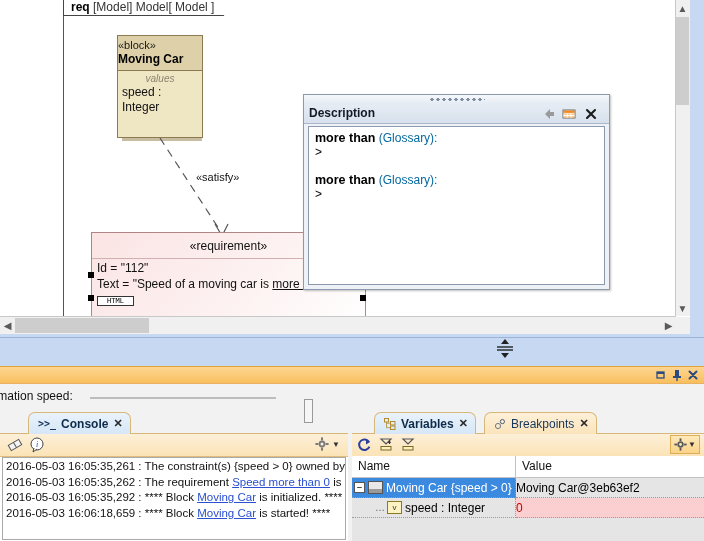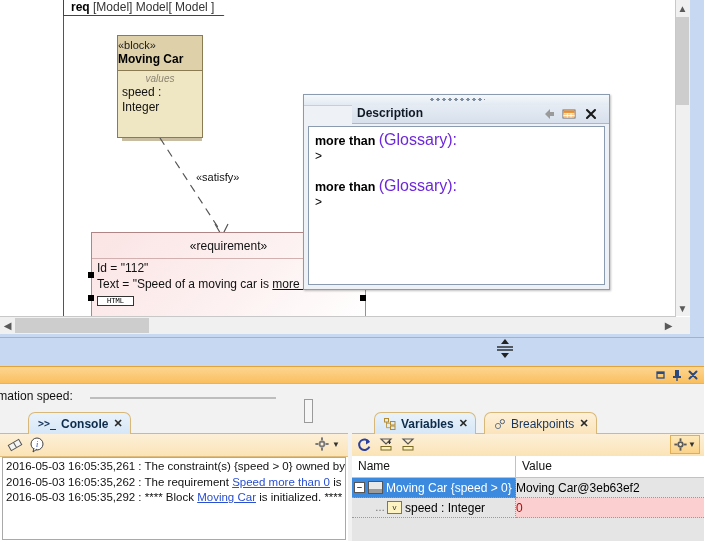--- a/index.html
+++ b/index.html
@@ -104,36 +104,35 @@
   #desc-dots{
     position:absolute;left:50%;top:2px;transform:translateX(-50%);
     width:56px;height:5px;
     background-image:radial-gradient(#7e8da0 38%, transparent 40%);
     background-size:6px 5px;
   }
   #desc-titlebar{
     position:absolute;left:0;top:10px;right:0;height:18px;
     background:linear-gradient(#e6ecf4,#d7e0ec);
     border-bottom:1px solid #a9b7c9;
-    margin-left:48px;
   }
   #desc-title{
     position:absolute;left:5px;top:1px;font-size:12px;font-weight:bold;color:#101a26;
   }
   .desc-btn{position:absolute;top:1px;width:16px;height:16px;cursor:default;}
   #desc-back{right:52px;}
   #desc-table{right:32px;}
   #desc-close{right:10px;}
   #desc-content{
     position:absolute;left:4px;top:31px;right:4px;bottom:4px;
     background:#fff;border:1px solid #8a9bb0;overflow:hidden;
     padding:4px 6px;box-sizing:border-box;
   }
   .gl-term{font-size:12.5px;font-weight:bold;color:#000;}
-  .gl-kind{font-size:16px;color:#6d28d9;}
+  .gl-kind{font-size:12px;color:#0369a1;}
   .gl-def{font-size:12px;color:#000;display:block;line-height:14px;}
   .gl-block{margin-bottom:14px;}
   
   #d-vscroll{
     position:absolute;right:0;top:0;width:14px;bottom:18px;
     background:#f0f0f0;border-left:1px solid #c8c8c8;
   }
   #d-vthumb{position:absolute;left:0;top:17px;width:13px;height:88px;background:#cdcdcd;}
   #d-hscroll{
     position:absolute;left:0;bottom:0;height:17px;right:14px;
@@ -441,20 +440,23 @@
     <div id="console-list">
       <div class="log-row">
         <span>2016-05-03 16:05:35,261 : </span><span>The constraint(s) {speed &gt; 0} owned by</span>
       </div>
       <div class="log-row">
         <span>2016-05-03 16:05:35,262 : </span><span>The requirement </span><span class="log-link">Speed more than 0</span><span> is no</span>
       </div>
       <div class="log-row">
         <span>2016-05-03 16:05:35,292 : </span><span>**** Block </span><span class="log-link">Moving Car</span><span> is initialized. ****</span>
       </div>
+      <div class="log-row">
+        <span>2016-05-03 16:06:18,659 : </span><span>**** Block </span><span class="log-link">Moving Car</span><span> is started! ****</span>
+      </div>
     </div>
   </div>
 
   <div id="vars-panel">
     <div id="vars-toolbar">
       <svg width="16" height="16" viewBox="0 0 16 16" style="position:absolute;left:4px;top:3px;">
         <path d="M13 5 A5.3 5.3 0 1 0 13.4 9.6" fill="none" stroke="#2b3fa0" stroke-width="2"></path>
         <path d="M10 2 L14 5 L10 7.4 Z" fill="#2b3fa0"></path>
       </svg>
       <svg width="16" height="16" viewBox="0 0 16 16" style="position:absolute;left:26px;top:3px;">

